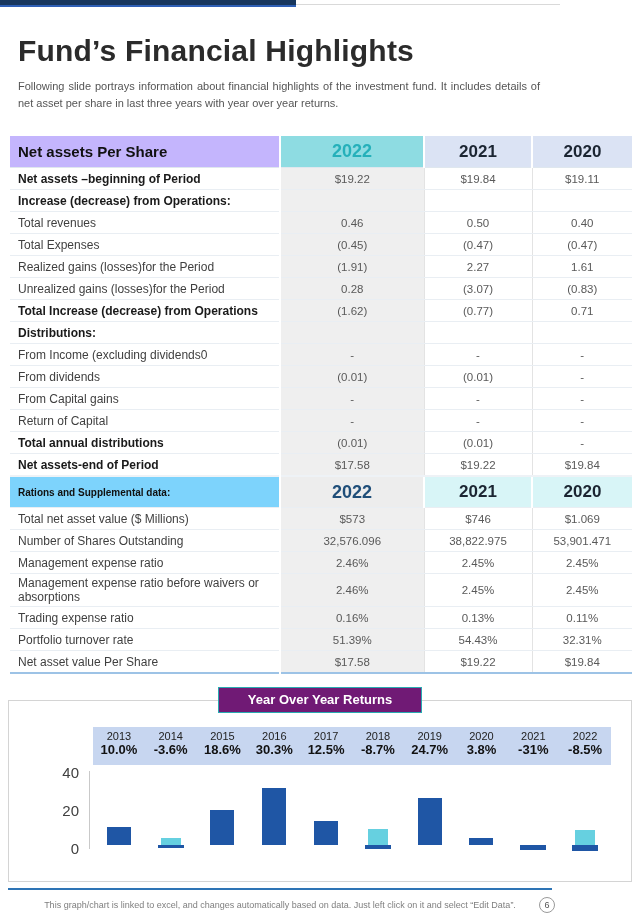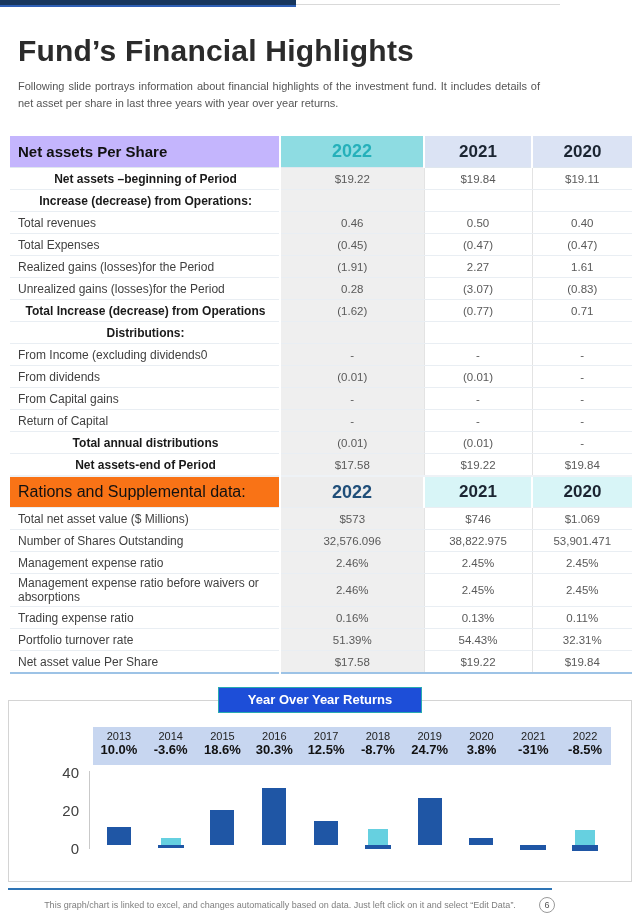--- a/index.html
+++ b/index.html
@@ -16,38 +16,38 @@
   .desc{margin:10px 20px 0 18px;font-size:11px;color:#555;line-height:1.55;text-align:justify;}
 
   
   table.ftable{border-collapse:collapse;margin:24px 8px 0 10px;width:622px;table-layout:fixed;border-bottom:2px solid #9dc3e6;}
   table.ftable col.c-label{width:270px;}
   table.ftable col.c-2022{width:144px;}
   table.ftable col.c-2021{width:108px;}
   table.ftable col.c-2020{width:100px;}
   .ftable td{font-size:11.5px;color:#595959;border-bottom:1px solid #e9eef3;padding:2px 6px;height:17px;}
   .ftable td.lbl{text-align:left;color:#3f3f3f;font-size:12px;padding-left:8px;}
-  .ftable tr.bold td.lbl{font-weight:bold;color:#1a1a1a;text-align:center;}
+  .ftable tr.bold td.lbl{font-weight:bold;color:#1a1a1a;}
   .ftable td.v{text-align:center;border-left:1px solid #e3e3e3;}
   .ftable td.v22{background:#efefef;border-left:2px solid #fff;}
   
   .ftable tr.head1 td{height:27px;border-bottom:1px solid #dfe7ee;}
   .ftable td.h1label{background:#c4b5fd;font-weight:bold;color:#111;font-size:15px;padding-left:8px;}
   .ftable td.h1y2022{background:#8edce2;color:#25b0ba;font-weight:bold;font-size:18px;text-align:center;border-left:2px solid #fff;}
   .ftable td.h1y{background:#dbe3f4;color:#1b2532;font-weight:bold;font-size:17px;text-align:center;border-left:2px solid #fff;}
   
   .ftable tr.head2 td{height:26px;border-top:2px solid #eef2f6;}
-  .ftable td.h2label{font-weight:normal;color:#111;font-size:16px;padding-left:8px;background:#f97316;}
+  .ftable td.h2label{font-weight:bold;color:#111;font-size:10px;padding-left:8px;background:#7dd3fc;}
   .ftable td.h2y2022{background:#ededed;color:#1f4e79;font-weight:bold;font-size:18px;text-align:center;border-left:2px solid #fff;}
   .ftable td.h2y{background:#d8f5f7;color:#1b2532;font-weight:bold;font-size:17px;text-align:center;border-left:2px solid #fff;}
 
   
   .chart-wrap{position:absolute;left:8px;top:700px;width:622px;height:180px;border:1px solid #d4d4d4;background:#fff;}
   .chart-title{position:absolute;left:50%;transform:translateX(-50%);top:-14px;width:202px;height:24px;line-height:24px;
-    background:#1d4ed8;border:1px solid #29aab1;color:#fff;font-weight:bold;font-size:13px;text-align:center;}
+    background:#701a75;border:1px solid #29aab1;color:#fff;font-weight:bold;font-size:13px;text-align:center;}
   .chart-inner{position:absolute;left:0;top:0;right:0;bottom:0;padding:26px 20px 18px 84px;}
   .banner{display:flex;height:38px;background:#c7d6f0;}
   .bcell{flex:1;text-align:center;padding-top:3px;}
   .byear{font-size:11px;color:#222;}
   .bpct{font-size:13px;font-weight:bold;color:#111;}
   .plot{display:flex;height:94px;position:relative;}
   .pcol{flex:1;position:relative;}
   .bar{position:absolute;}
   .ytick{position:absolute;width:66px;text-align:right;font-size:15px;color:#404040;left:4px;}
   .yaxis-line{position:absolute;left:80px;bottom:32px;width:1px;height:78px;background:#c9c9c9;}

